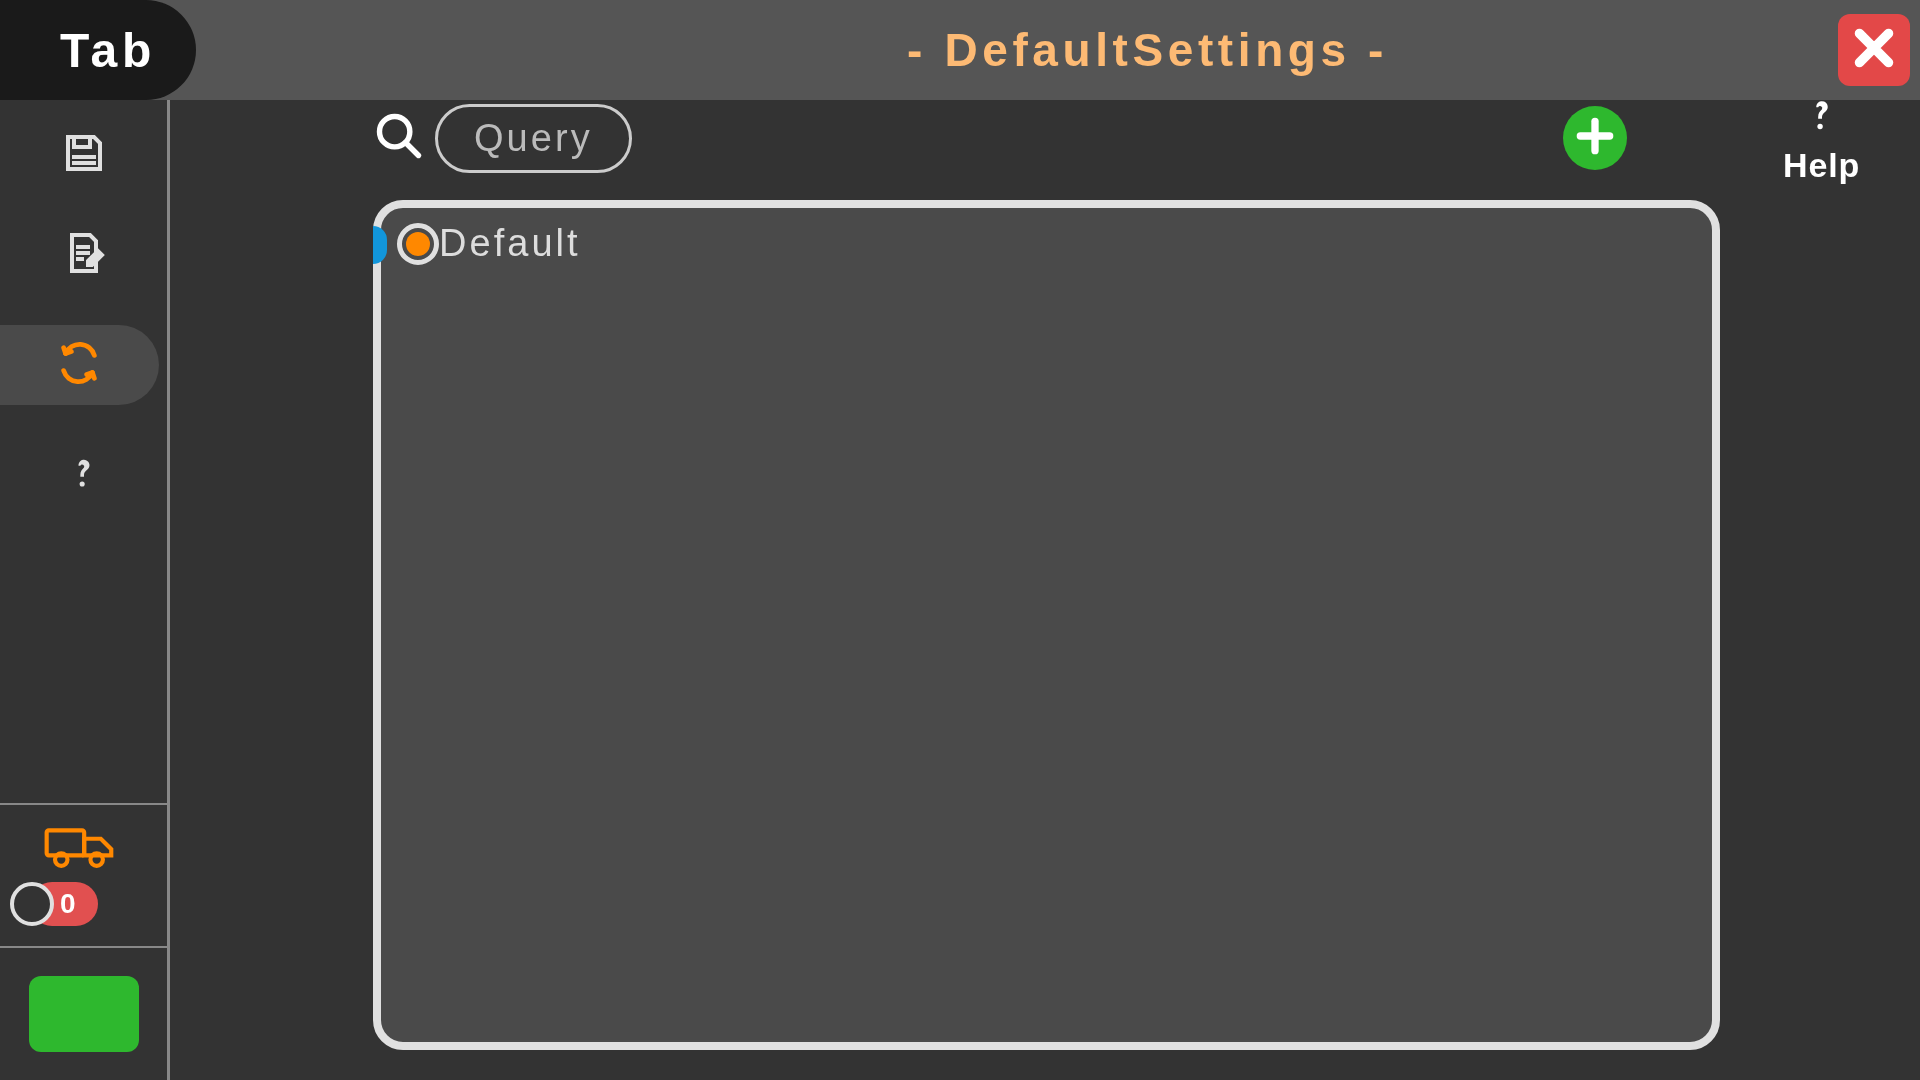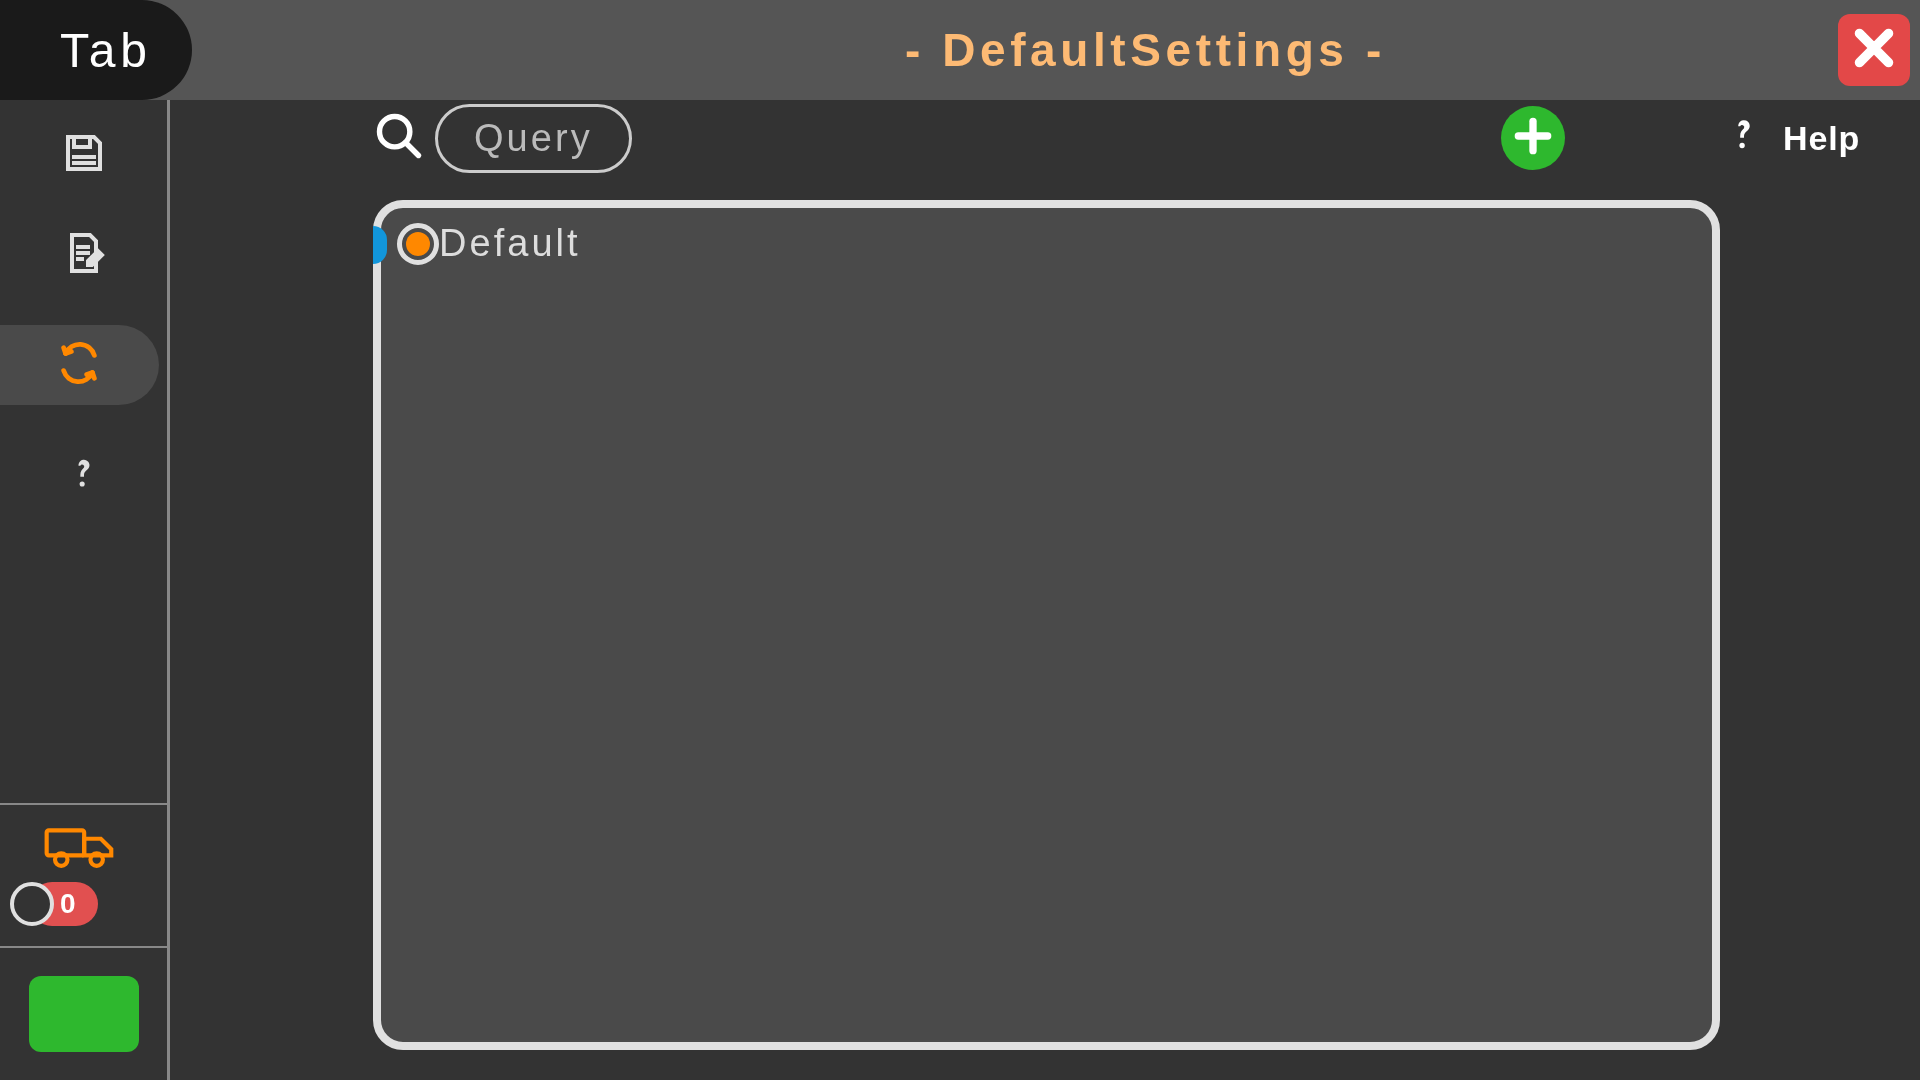--- a/index.html
+++ b/index.html
@@ -29,21 +29,21 @@
   background: #1a1a1a;
   height: 100px;
   display: flex;
   align-items: center;
   padding: 0 40px 0 60px;
   border-radius: 0 50px 50px 0;
 }
 .tab-segment span {
   color: #ffffff;
   font-size: 48px;
-  font-weight: normal;
+  font-weight: bold;
   letter-spacing: 0.1em;
 }
 
 .profiles-segment {
   background: #7a7a7a;
   height: 90px;
   margin-left: -30px;
   display: flex;
   align-items: center;
   padding: 0 50px 0 60px;
@@ -209,20 +209,21 @@
   margin-left: auto;
   margin-right: 140px;
   cursor: pointer;
 }
 
 .help-section {
   display: flex;
   align-items: center;
   margin-right: 60px;
   cursor: pointer;
+  flex-direction: column;
 }
 .help-section span {
   color: #ffffff;
   font-size: 34px;
   font-weight: bold;
   margin-left: 16px;
 }
 
 .content-frame {
   position: absolute;

